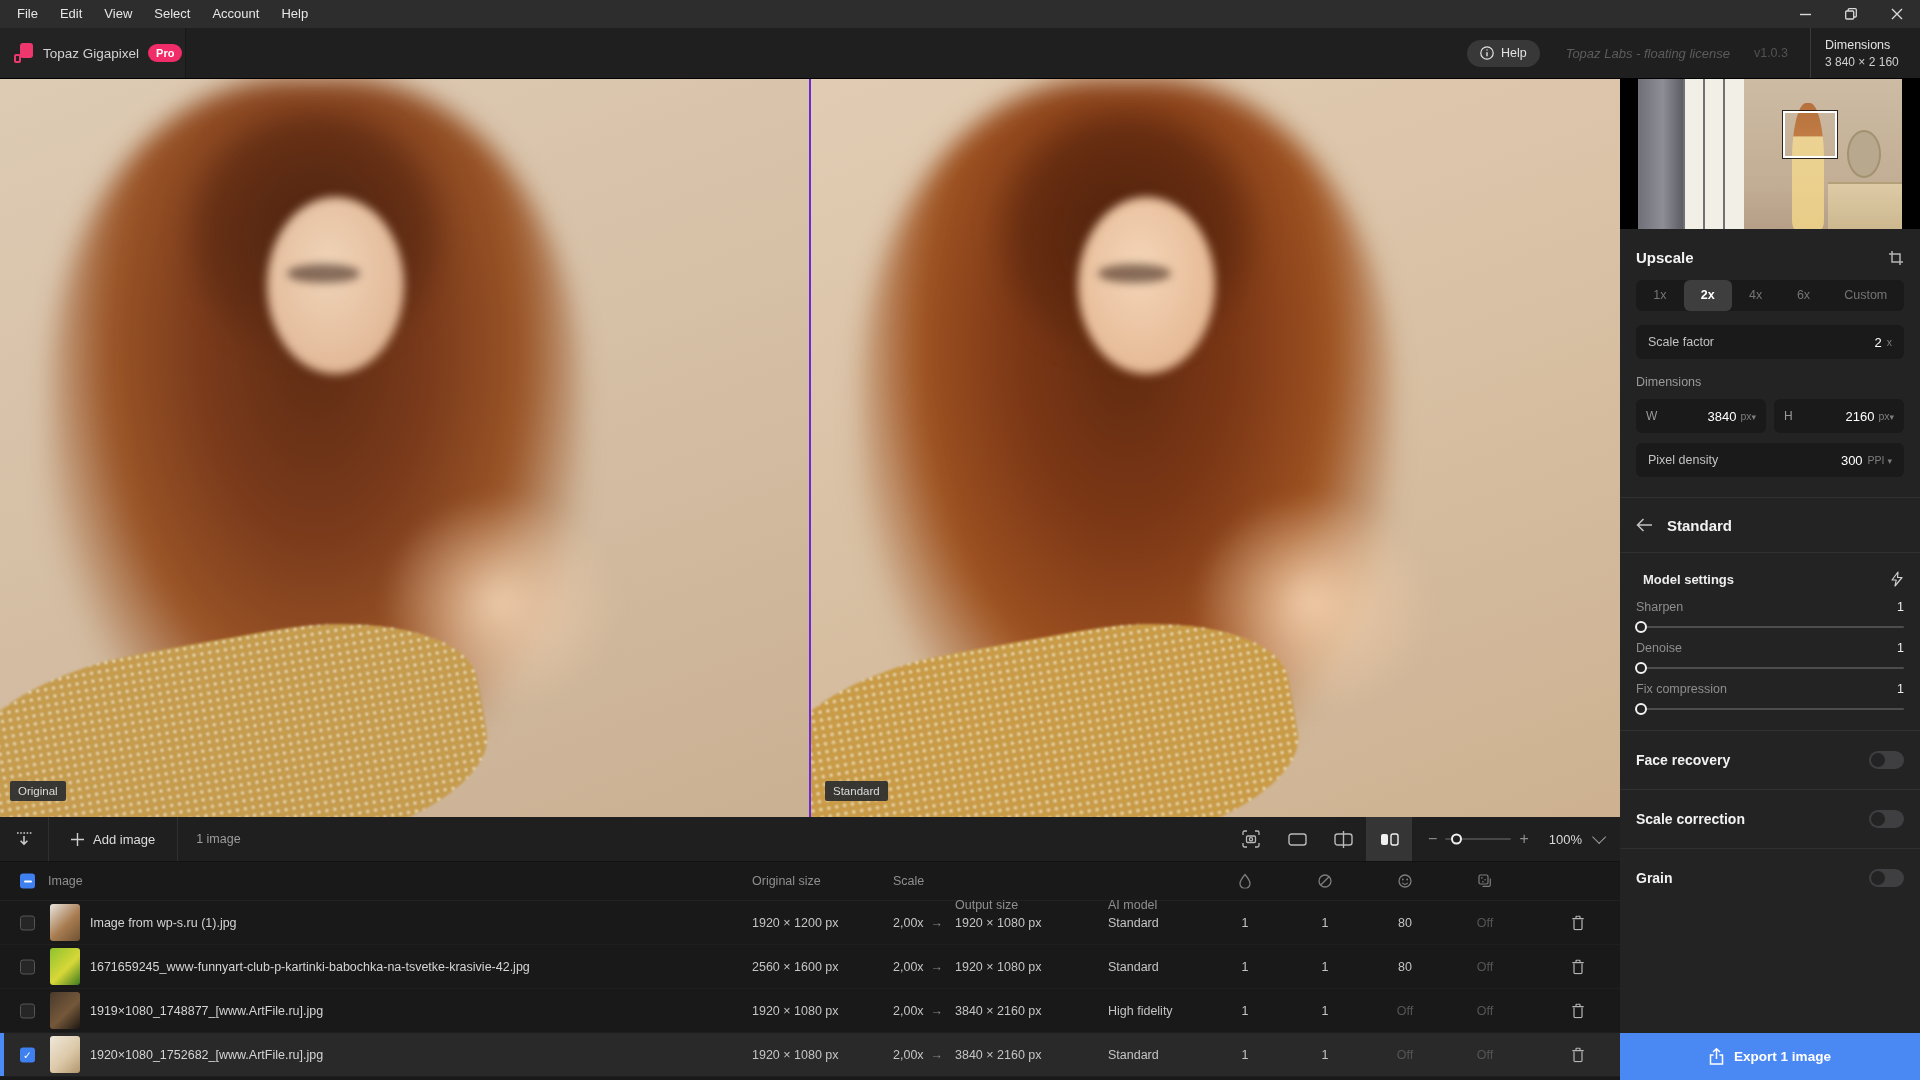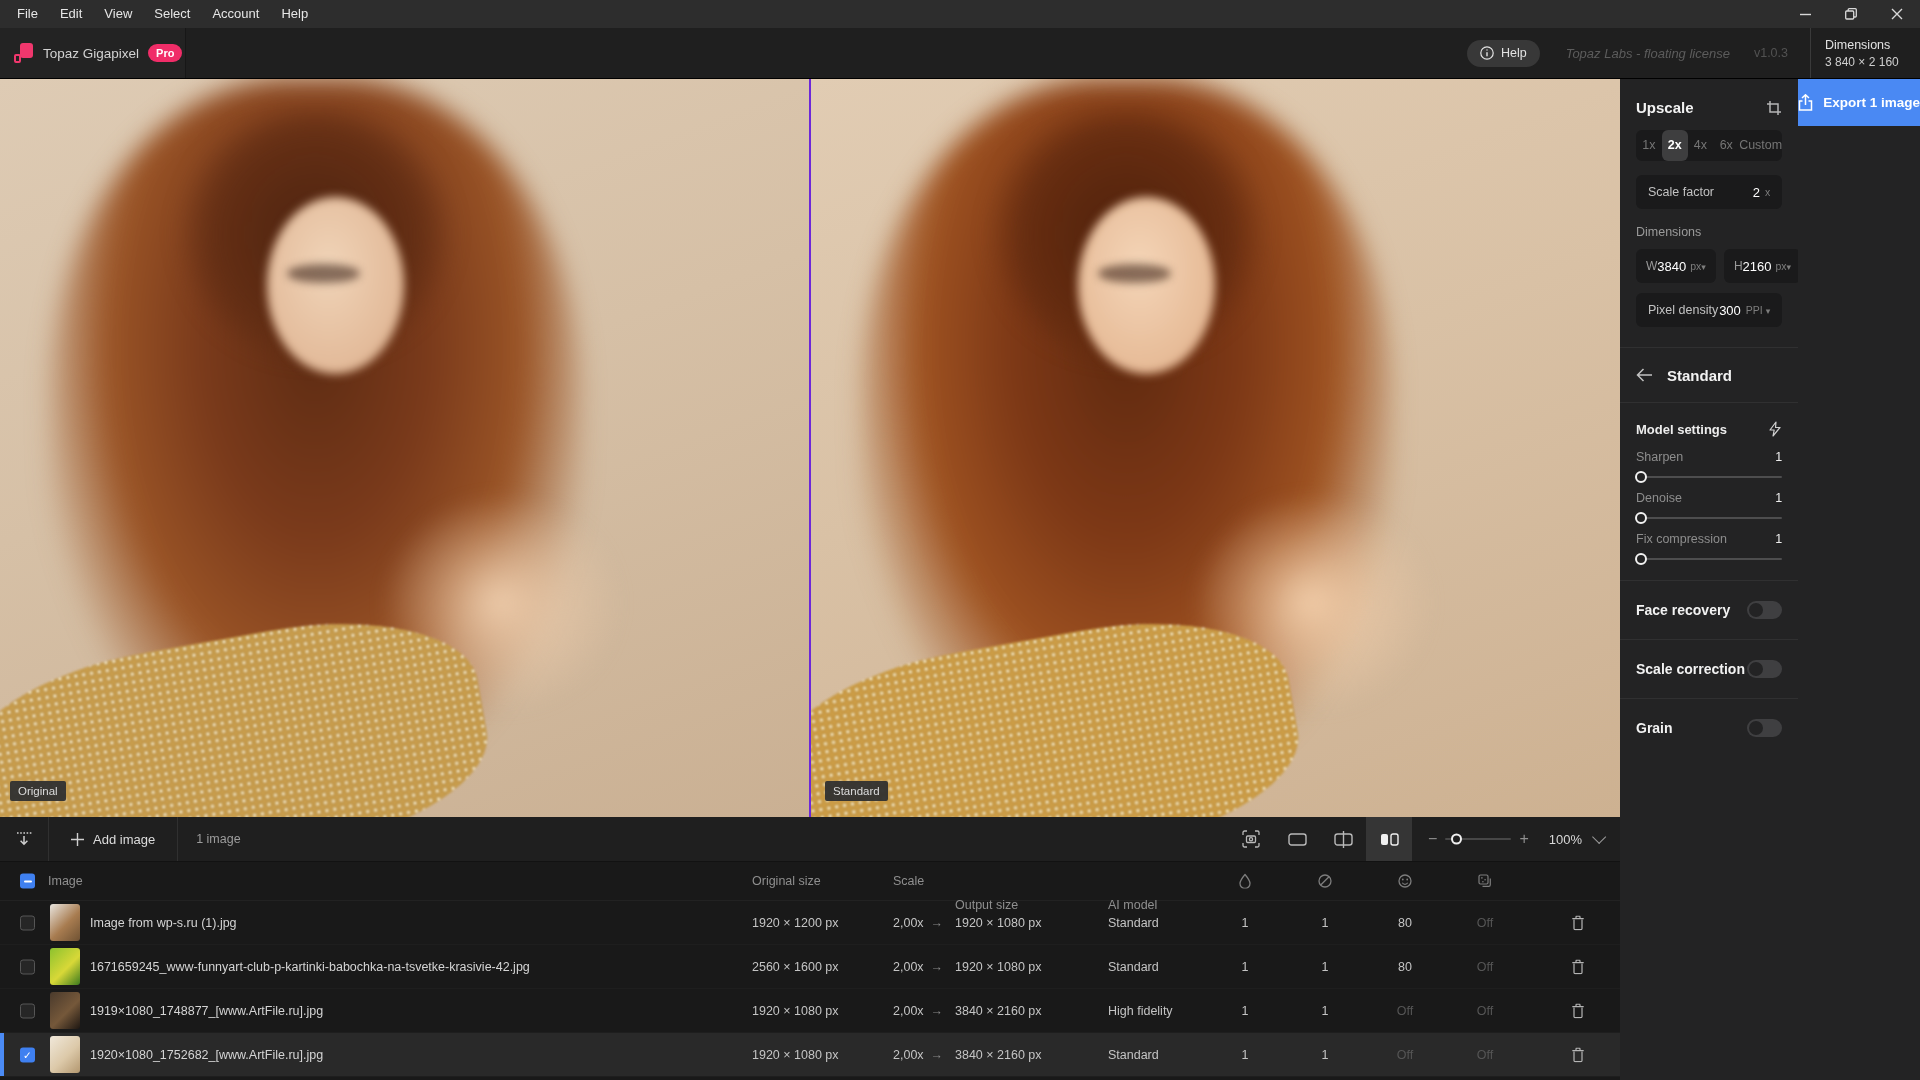--- a/index.html
+++ b/index.html
@@ -103,21 +103,21 @@
   .cell{position:absolute;top:50%;transform:translateY(-50%);font-size:12.5px;color:#c4c4c4;white-space:nowrap;}
   .c-name{left:90px;color:#d4d4d4;}
   .c-orig{left:752px;}.c-scale{left:893px;}.c-out{left:955px;}.c-model{left:1108px;}
   .cc{position:absolute;top:50%;transform:translate(-50%,-50%);font-size:12.5px;color:#c4c4c4;}
   .x1{left:1245px;}.x2{left:1325px;}.x3{left:1405px;}.x4{left:1485px;}
   .off{color:#555;}
   .arrow{color:#8a8a8a;margin-left:7px;}
   .trashbtn{position:absolute;left:1578px;top:50%;transform:translate(-50%,-50%);display:flex;}
 
   
-  .sidebar{width:300px;background:#232324;display:flex;position:relative;}
+  .sidebar{width:300px;background:#232324;display:flex;flex-direction:column;position:relative;}
   .navigator{height:150px;background:#000;position:relative;flex:0 0 auto;}
   .navthumb{position:absolute;left:18px;right:18px;top:0;bottom:0;overflow:hidden;background:#cbb9a2;}
   .nv-curtain{position:absolute;left:0;top:0;width:17%;height:100%;
               background:linear-gradient(90deg,#6f6f77 0%,#8e8e97 55%,#5c5c63 100%);}
   .nv-window{position:absolute;left:17%;top:0;width:23%;height:100%;background:#f2efe7;
              background-image:linear-gradient(90deg,rgba(90,90,95,.85) 0 2px,transparent 2px 32%,
                rgba(90,90,95,.85) 32% calc(32% + 2px),transparent calc(32% + 2px) 66%,
                rgba(90,90,95,.85) 66% calc(66% + 2px),transparent calc(66% + 2px));}
   .nv-wall{position:absolute;left:40%;top:0;width:60%;height:100%;
            background:linear-gradient(180deg,#cdbba4 0%,#c2ae94 70%,#b5a087 100%);}
@@ -146,21 +146,21 @@
   .sb-sublabel{margin-top:16px;font-size:12.5px;color:#9a9a9a;}
   .dimpair{display:flex;gap:8px;margin-top:10px;}
   .dimfield{flex:1;background:#1a1a1b;border-radius:6px;height:34px;display:flex;align-items:center;padding:0 10px;}
   .dimfield .lbl{font-size:12px;color:#9a9a9a;}
   .dimfield .val{margin-left:auto;font-size:13px;color:#fff;}
   .dimfield .unit{font-size:10.5px;color:#7d7d7d;margin-left:4px;}
   .divider{height:1px;background:#303031;margin:20px -16px 0;}
   .model-head{margin-top:0;height:54px;justify-content:flex-start;gap:14px;}
   .backarrow{display:flex;}
   .settings-head{justify-content:space-between;margin-top:4px;}
-  .settings-title{font-size:13px;font-weight:bold;color:#ededed;}
+  .settings-title{font-size:13px;font-weight:bold;color:#ededed;margin-left:7px;}
   .sgroup{margin-top:13px;}
   .sgrow{display:flex;justify-content:space-between;align-items:center;}
   .sglabel{font-size:12.5px;color:#8d8d8d;}
   .sgval{font-size:12.5px;color:#ededed;}
   .sgtrack{position:relative;height:2px;background:#4d4d4e;border-radius:1px;margin-top:12px;margin-bottom:4px;}
   .sgthumb{position:absolute;left:-1px;top:50%;width:12px;height:12px;border-radius:50%;background:#232324;
            border:2.5px solid #f2f2f2;transform:translateY(-50%);box-sizing:border-box;}
   .toggle-row{height:58px;display:flex;align-items:center;justify-content:space-between;}
   .toggle-label{font-size:14px;font-weight:bold;color:#f2f2f2;}
   .toggle{width:35px;height:18px;border-radius:9px;background:#3f3f41;position:relative;}

